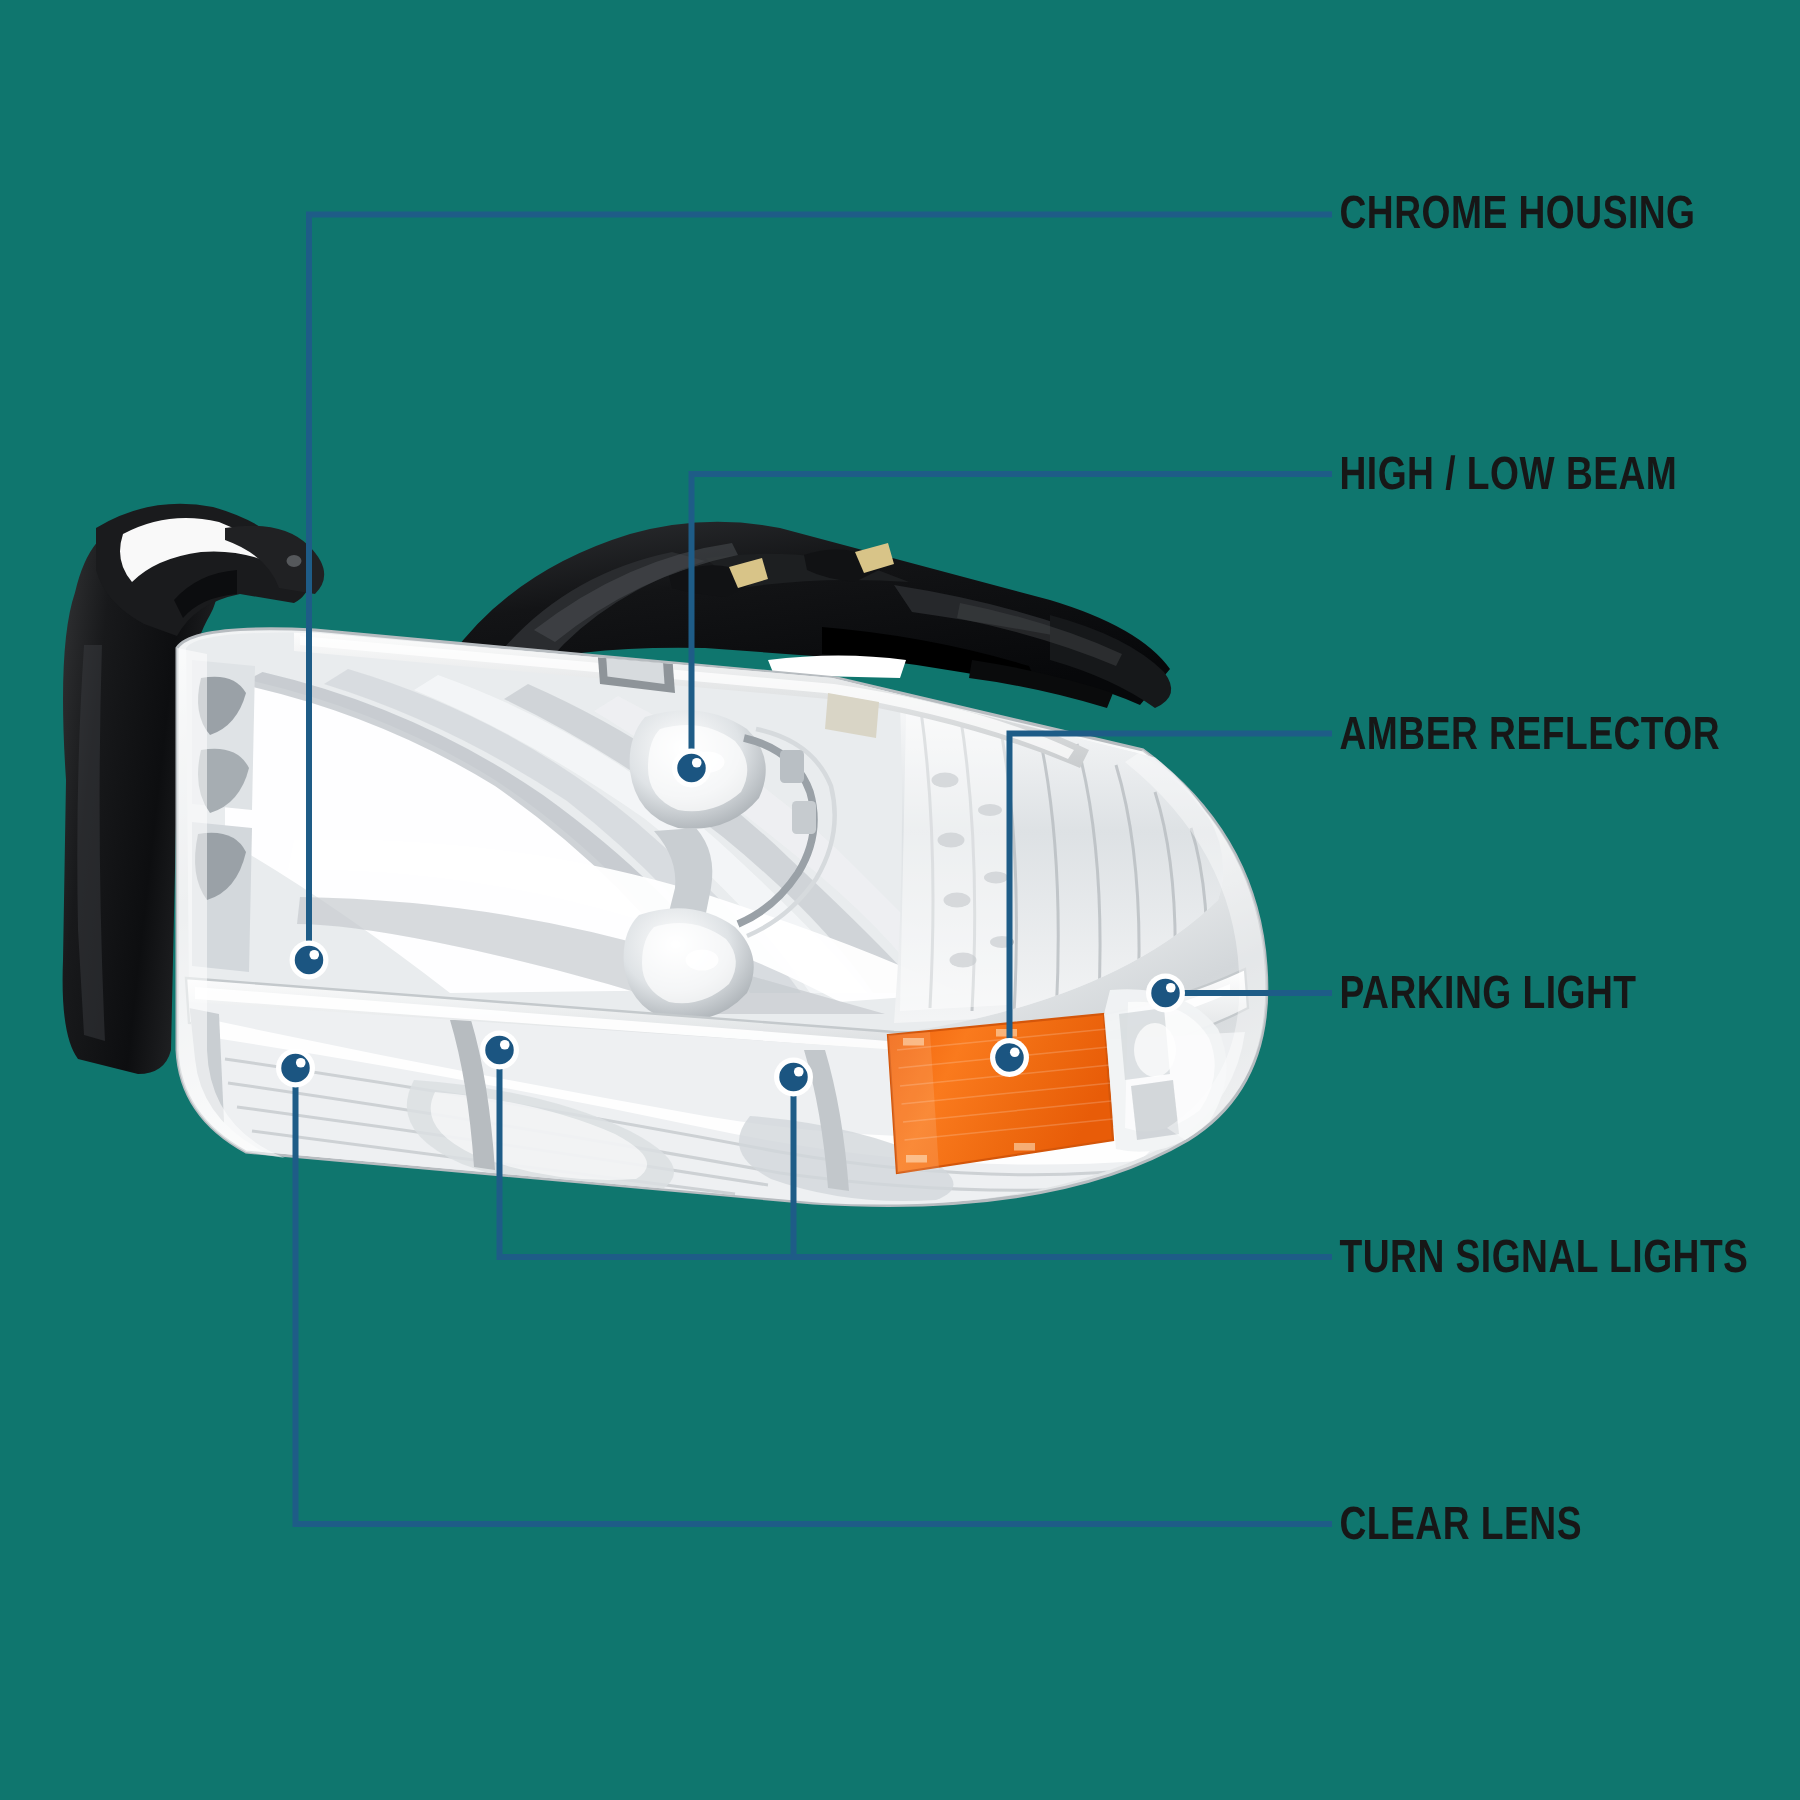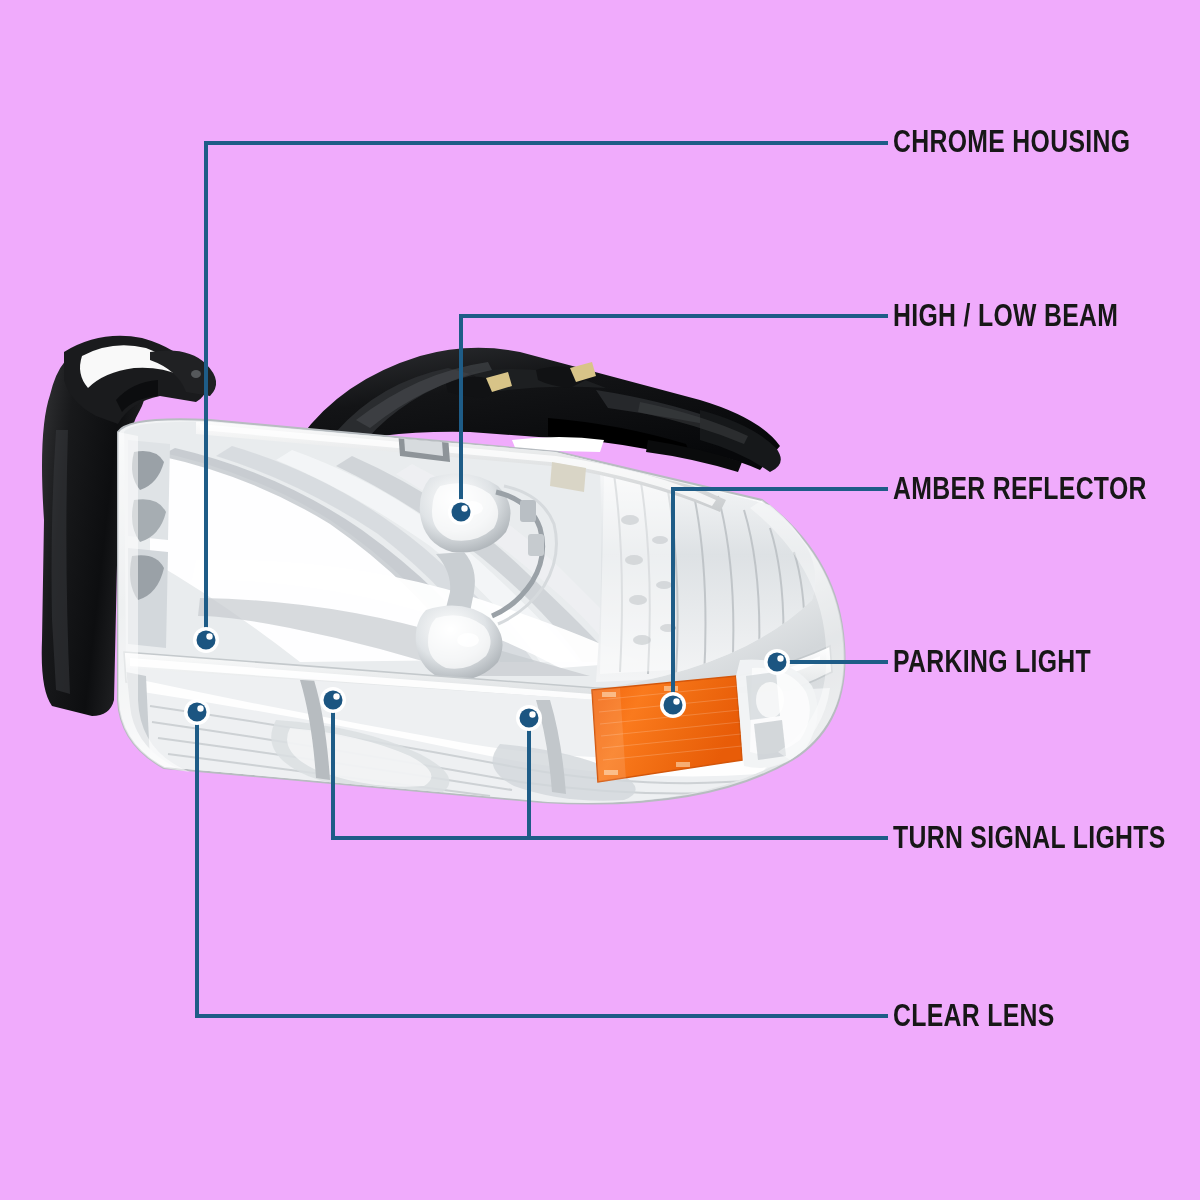--- a/index.html
+++ b/index.html
@@ -4,21 +4,21 @@
 <style>
   html, body {
     margin: 0;
     padding: 0;
     background: #ffffff;
   }
   #stage {
     position: relative;
     width: 1200px;
     height: 1200px;
-    background: #f0abfc;
+    background: #0f766e;
     overflow: hidden;
     font-family: "Liberation Sans", sans-serif;
   }
 
   
   #product {
     position: absolute;
     left: 0; top: 0;
     width: 900px; height: 1200px;
     pointer-events: none;

